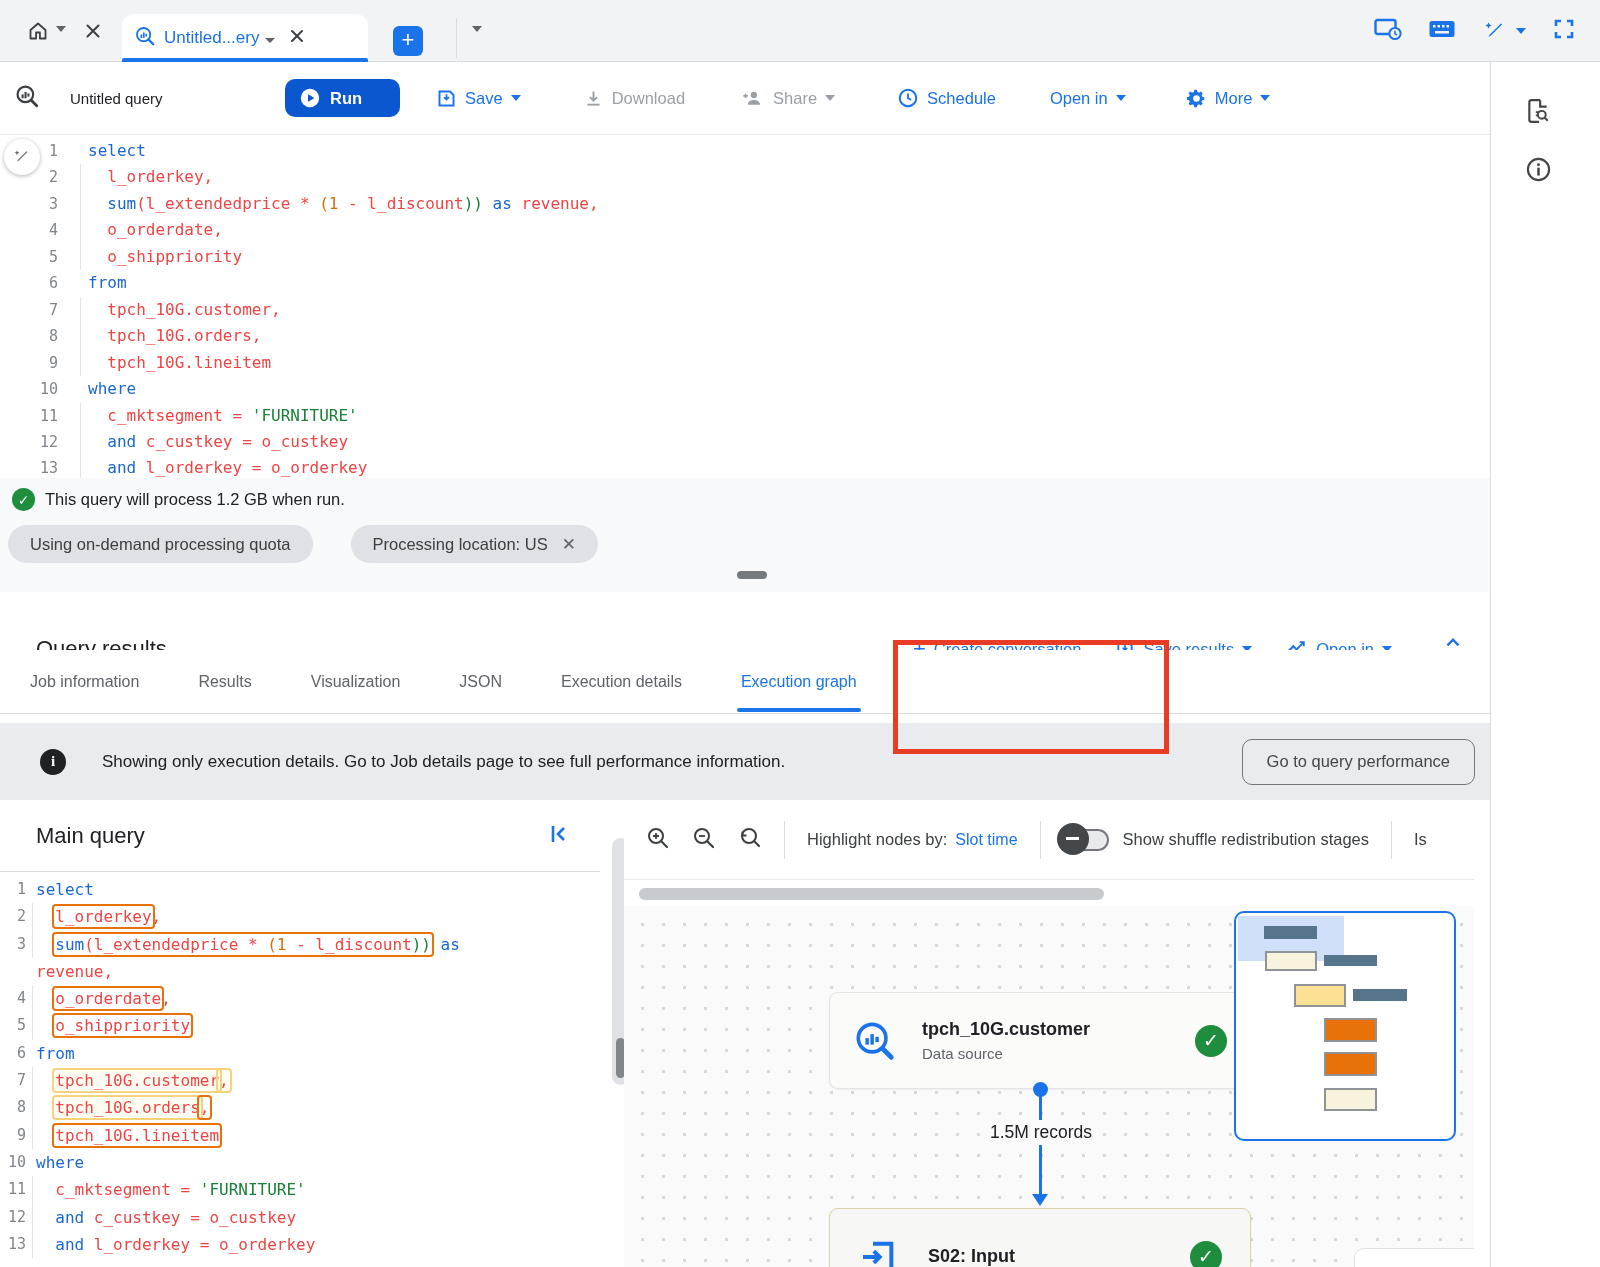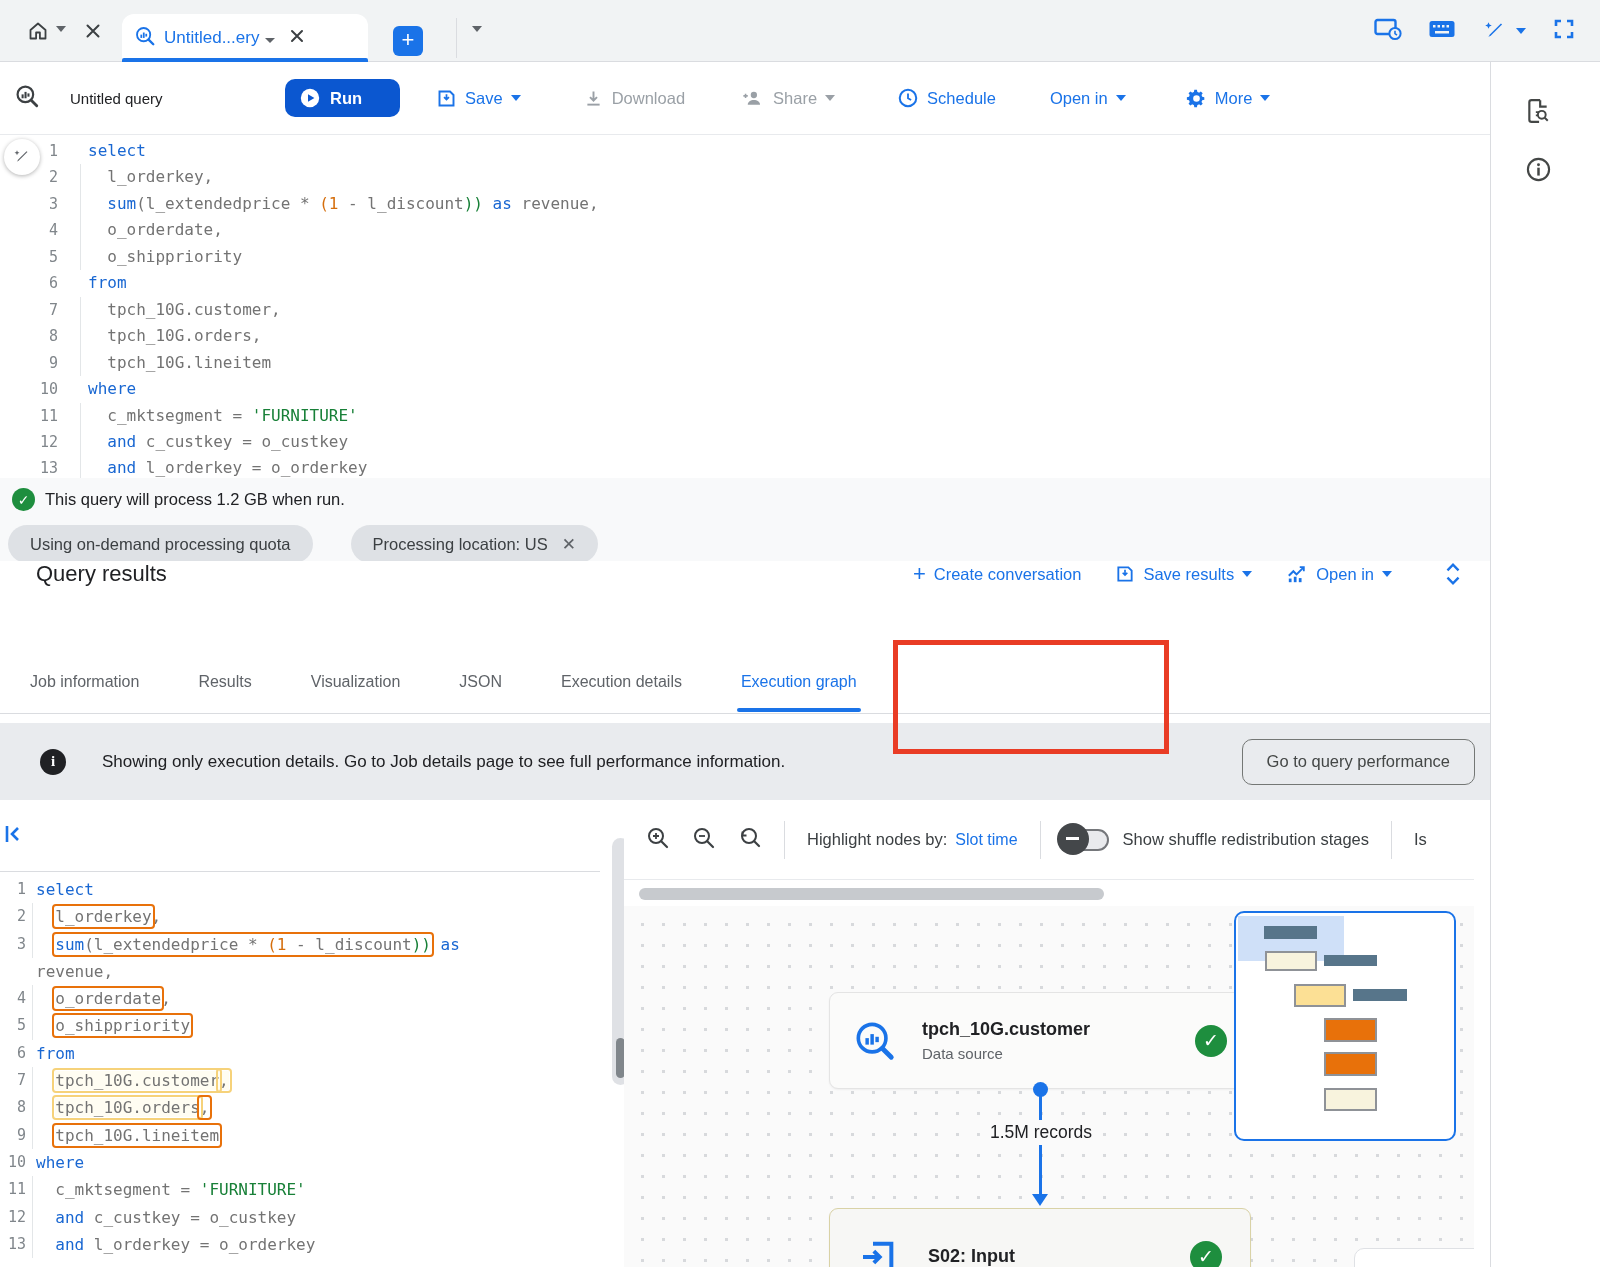--- a/index.html
+++ b/index.html
@@ -26,33 +26,33 @@
   .caret { width:0; height:0; border-left:5px solid transparent; border-right:5px solid transparent; border-top:6px solid currentColor; display:inline-block; }
 
   
   .editor { position:absolute; left:0; top:135px; width:1490px; height:343px; background:#fff; overflow:hidden; }
   .wand-fab { position:absolute; left:4px; top:4px; width:36px; height:36px; border-radius:50%; background:#fff; box-shadow:0 1px 4px rgba(0,0,0,.3); display:flex; align-items:center; justify-content:center; color:#5f6368; z-index:2; }
   .codewrap { position:absolute; left:0; top:0; width:100%; font-family:"DejaVu Sans Mono", monospace; font-size:16px; }
   .crow { position:relative; display:flex; line-height:26.45px; white-space:pre; }
   .crow .ln { width:58px; text-align:right; color:#80868b; font-size:15px; flex:0 0 58px; }
   .crow .ctext { margin-left:30px; position:relative; }
   .crow.g::before { content:""; position:absolute; left:80px; top:0; bottom:0; width:1px; background:#e3e6e8; }
-  .kw { color:var(--c-kw,#1967d2); } .id { color:#737373; } .num { color:var(--c-num,#d56e0c); } .str { color:var(--c-str,#188038); }
+  .kw { color:var(--c-kw,#1967d2); } .id { color:#ef4444; } .num { color:var(--c-num,#d56e0c); } .str { color:var(--c-str,#188038); }
 
   
   .statusbar { position:absolute; left:0; top:478px; width:1490px; height:114px; background:#f8f9fa; }
   .statusline { display:flex; align-items:center; gap:10px; padding:10px 0 0 12px; font-size:16.5px; color:#202124; }
   .gcheck { width:23px; height:23px; border-radius:50%; background:var(--c-check,#1e8e3e); color:#fff; font-size:14px; display:flex; align-items:center; justify-content:center; flex:0 0 23px; }
   .chiprow { display:flex; gap:38px; margin:14px 0 0 8px; }
   .chip { display:flex; align-items:center; gap:14px; background:var(--c-chip,#dee1e5); border-radius:19px; height:38px; padding:4px 22px; font-size:16.5px; color:#3c4043; }
   .chip-x { font-size:17px; color:#5f6368; }
   .draghandle { position:absolute; left:737px; top:93px; width:30px; height:8px; border-radius:4px; background:#747a80; }
 
   
-  .qrheader { position:absolute; left:0; top:561px; width:1490px; height:58px; background:#fff; display:flex; align-items:flex-start; }
+  .qrheader { position:absolute; left:0; top:604px; width:1490px; height:58px; background:#fff; display:flex; align-items:flex-end; }
   .qr-title { font-size:22px; color:#202124; margin-left:36px; flex:1; }
   .qr-actions { display:flex; align-items:center; gap:34px; margin-right:28px; color:var(--c-accent,#1a73e8); font-size:16.5px; font-weight:500; }
   .qr-act { display:flex; align-items:center; gap:8px; background:none; border:none; color:inherit; font:inherit; }
   .qrtabs { position:absolute; left:0; top:650px; width:1490px; height:64px; background:#fff; border-bottom:1px solid #dadce0; display:flex; align-items:center; padding-left:30px; gap:59px; }
   .qtab { font-size:16px; font-weight:500; color:#5f6368; position:relative; height:100%; display:flex; align-items:center; background:none; border:none; font-family:inherit; }
   .qtab.active { color:var(--c-accent,#1a73e8);text-align:center; }
   .qtab.active::after { content:""; position:absolute; left:-4px; right:-4px; bottom:1px; height:4px; background:var(--c-accent,#1a73e8); border-radius:2px; }
   .redbox { position:absolute; left:893px; top:640px; width:276px; height:114px; border:5px solid var(--c-red,#e93c25); z-index:10; pointer-events:none; }
 
   
@@ -348,20 +348,21 @@
   <div class="redbox"></div>
 
   <div class="banner">
     <span class="binfo">i</span>
     <span class="btext">Showing only execution details. Go to Job details page to see full performance information.</span>
     <button class="perfbtn">Go to query performance</button>
   </div>
 
   <div class="mainquery">
     <div class="mq-head">
+      <div class="mq-title">Main query</div>
       <span class="collapse-ic">
         <svg width="24" height="24" viewBox="0 0 24 24">
             <path d="M7 4v16" stroke="currentColor" stroke-width="2.6"></path>
             <path d="M18 6l-6 6 6 6" fill="none" stroke="currentColor" stroke-width="2.6"></path>
           </svg>
       </span>
     </div>
     <div class="mq-code" id="mq-code">
         <div class="crow"><span class="ln">1</span><span class="ctext"><span><span class="kw">select</span></span></span></div>
         <div class="crow g"><span class="ln">2</span><span class="ctext"><span><span class="id">  </span></span><span class="boxo"><span class="id">l_orderkey</span></span><span><span class="id">,</span></span></span></div>

